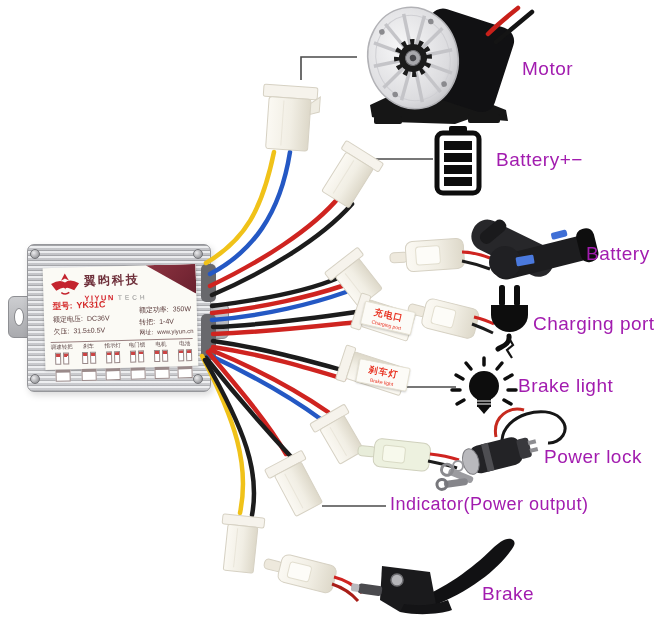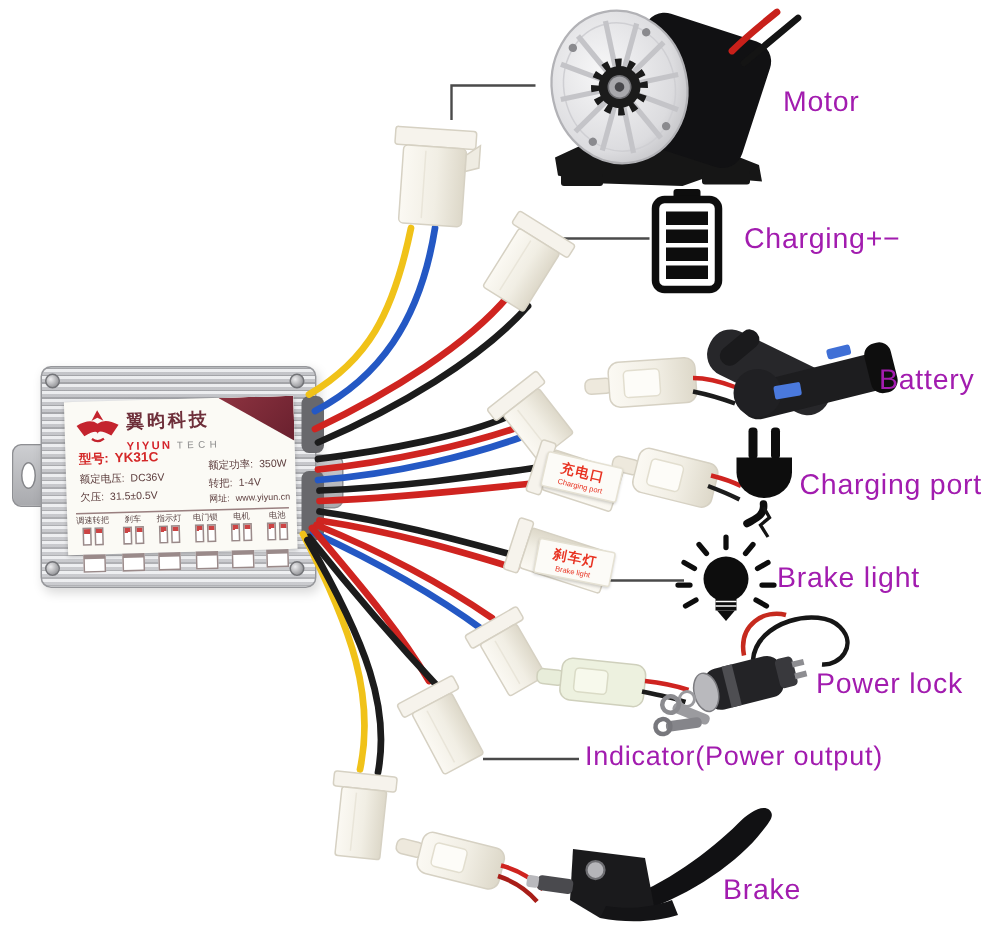--- a/index.html
+++ b/index.html
@@ -372,21 +372,21 @@
   <div class="tag" id="tag-charging">
     <div class="tag-cn">充电口</div>
     <div class="tag-en">Charging port</div>
   </div>
   <div class="tag" id="tag-brakelight">
     <div class="tag-cn">刹车灯</div>
     <div class="tag-en">Brake light</div>
   </div>
 
   <div class="conn-label" style="left:522px;top:58px;">Motor</div>
-  <div class="conn-label" style="left:496px;top:149px;">Charging+−</div>
+  <div class="conn-label" style="left:496px;top:149px;">Battery+−</div>
   <div class="conn-label" style="left:586px;top:243px;">Battery</div>
   <div class="conn-label" style="left:533px;top:313px;">Charging port</div>
   <div class="conn-label" style="left:518px;top:375px;">Brake light</div>
   <div class="conn-label" style="left:390px;top:494px;font-size:18px;">Indicator(Power output)</div>
   <div class="conn-label" style="left:544px;top:446px;">Power lock</div>
   <div class="conn-label" style="left:482px;top:583px;">Brake</div>
 
 </div>
 
 </body></html>

